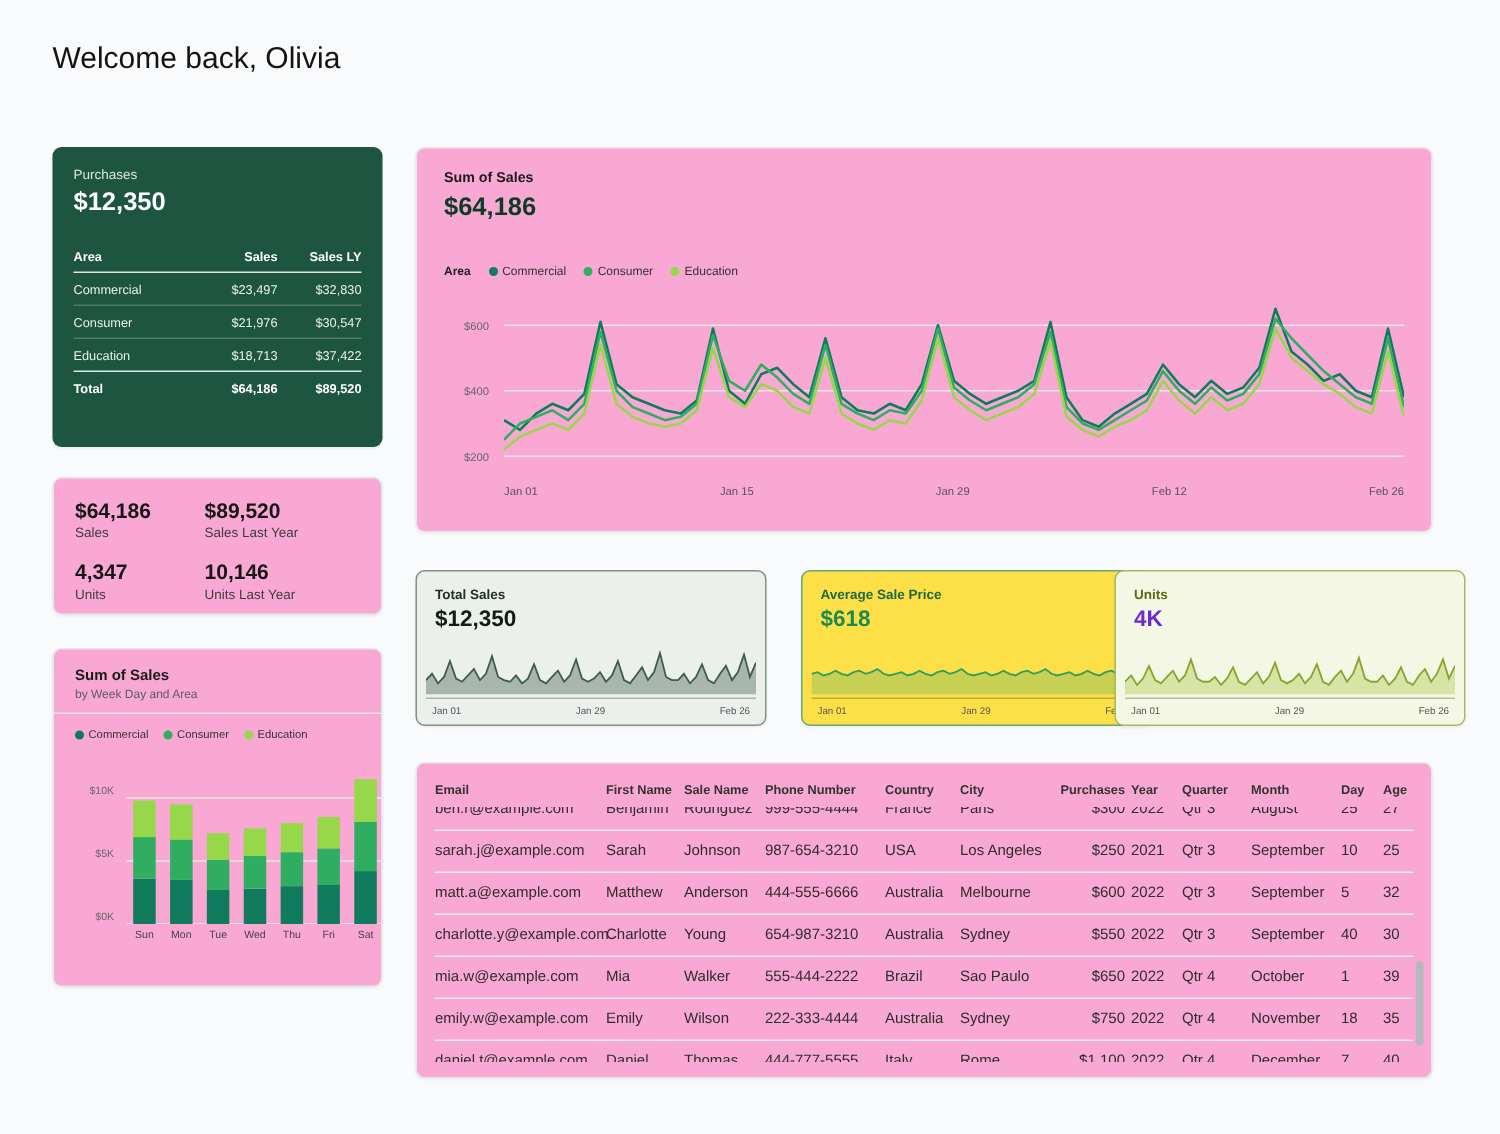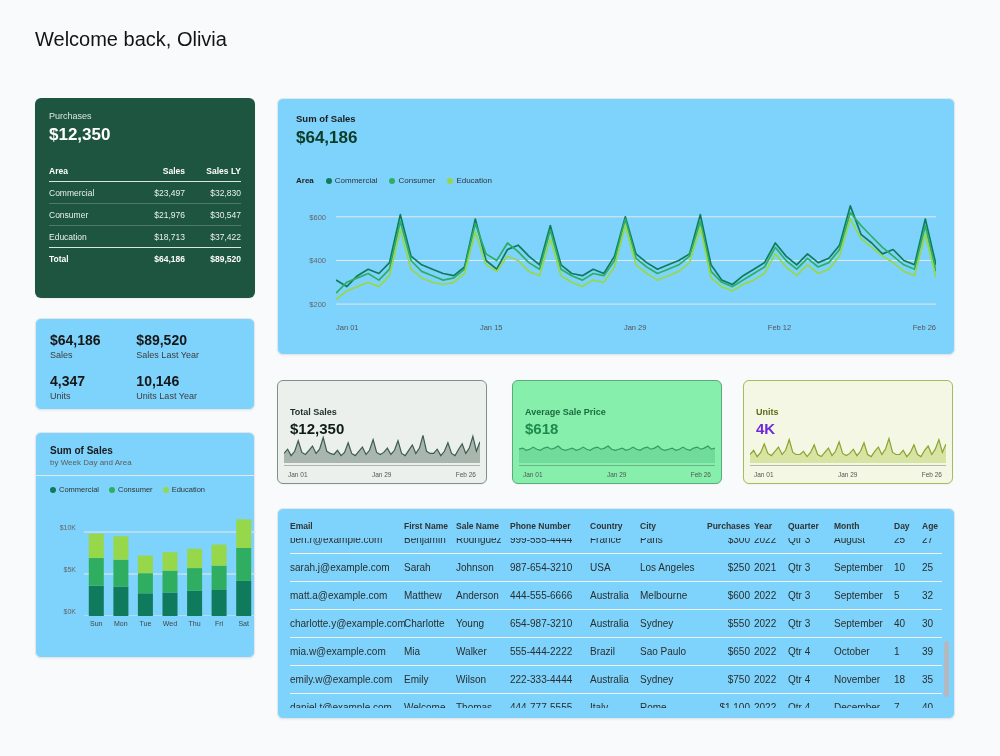--- a/index.html
+++ b/index.html
@@ -1,19 +1,19 @@
 <!DOCTYPE html>
 <html><head>
 <meta charset="utf-8">
 <style>
   *{box-sizing:border-box;margin:0;padding:0}
   html,body{width:1000px;height:756px}
   body{background:#f8fafb;font-family:"Liberation Sans",sans-serif;color:#222}
   .canvas{position:relative;width:1000px;height:756px;overflow:hidden;background:#f8fafb}
-  .card{position:absolute;background:#7dd3fc;border:1px solid #e3e7ea;border-radius:6px;box-shadow:0 1px 2px rgba(0,0,0,.05)}
+  .card{position:absolute;background:#f9a8d4;border:1px solid #e3e7ea;border-radius:6px;box-shadow:0 1px 2px rgba(0,0,0,.05)}
 
   
   #header{position:absolute;left:35px;top:28px;width:800px}
   .title{font-size:20px;font-weight:normal;color:#141414}
   .subtitle{font-size:8.5px;color:#303030;margin-top:7px}
 
   
   #purchases{left:35px;top:98px;width:220px;height:200px;background:#1E5541;border:none;color:#fff;padding:13px 14px}
   .p-label{font-size:9px;color:#d9e6de}
   .p-value{font-size:17px;font-weight:bold;margin-top:4px}
@@ -49,23 +49,23 @@
   .m-value{font-size:17px;font-weight:bold;color:#0C3B26;margin-top:4px}
   .m-legend{display:flex;align-items:center;gap:12px;margin-top:28px;font-size:8px;color:#333}
   .m-legend .lbl{font-weight:bold;color:#222}
   .m-plot{position:relative;margin-top:10px;height:142px}
   .m-ylabel{position:absolute;left:0;width:30px;text-align:right;font-size:7.5px;color:#666}
   .m-svg{position:absolute;left:40px;right:0;top:0;height:120px}
   .m-svg svg{width:100%;height:100%;display:block}
   .m-xlabels{position:absolute;left:40px;right:0;top:128px;display:flex;justify-content:space-between;font-size:7.5px;color:#555}
 
   
-  .spark{position:absolute;top:380px;width:210px;height:104px;border-radius:6px;padding:26px 12px;border:1px solid;box-shadow:0 1px 2px rgba(0,0,0,.04)}
+  .spark{position:absolute;top:380px;width:234px;height:104px;border-radius:6px;padding:10px 12px;border:1px solid;box-shadow:0 1px 2px rgba(0,0,0,.04)}
   #spark1{left:277px;background:#ebf0ec;border-color:#7c9386}
-  #spark2{left:512px;background:#86efac;border-color:#5ba97d}
+  #spark2{left:534px;background:#fde047;border-color:#5ba97d}
   #spark3{left:743px;background:#f4f7e3;border-color:#aab85e}
   .s-title{font-size:9px;font-weight:bold}
   .s-value{font-size:15px;font-weight:bold;margin-top:3px}
   #spark1 .s-title{color:#22312a}#spark1 .s-value{color:#101d16}
   #spark2 .s-title{color:#1c6b40}#spark2 .s-value{color:#1D8A4E}
   #spark3 .s-title{color:#5c6b16}#spark3 .s-value{color:#6d28d9}
   .s-svg{position:absolute;left:6px;right:6px;bottom:20px;height:34px}
   .s-svg svg{width:100%;height:100%;display:block}
   .s-axis{position:absolute;left:6px;right:6px;bottom:0;height:18px;border-top:1px solid rgba(60,70,60,.35);display:flex;justify-content:space-between;align-items:center;padding:0 4px;font-size:6.5px;color:#555}
 
@@ -386,21 +386,21 @@
             <div class="td c5">Sydney</div>
             <div class="td c6">$750</div>
             <div class="td c7">2022</div>
             <div class="td c8">Qtr 4</div>
             <div class="td c9">November</div>
             <div class="td c10">18</div>
             <div class="td c11">35</div>
           </div>
           <div class="trow">
             <div class="td c0">daniel.t@example.com</div>
-            <div class="td c1">Welcome</div>
+            <div class="td c1">Daniel</div>
             <div class="td c2">Thomas</div>
             <div class="td c3">444-777-5555</div>
             <div class="td c4">Italy</div>
             <div class="td c5">Rome</div>
             <div class="td c6">$1,100</div>
             <div class="td c7">2022</div>
             <div class="td c8">Qtr 4</div>
             <div class="td c9">December</div>
             <div class="td c10">7</div>
             <div class="td c11">40</div>

